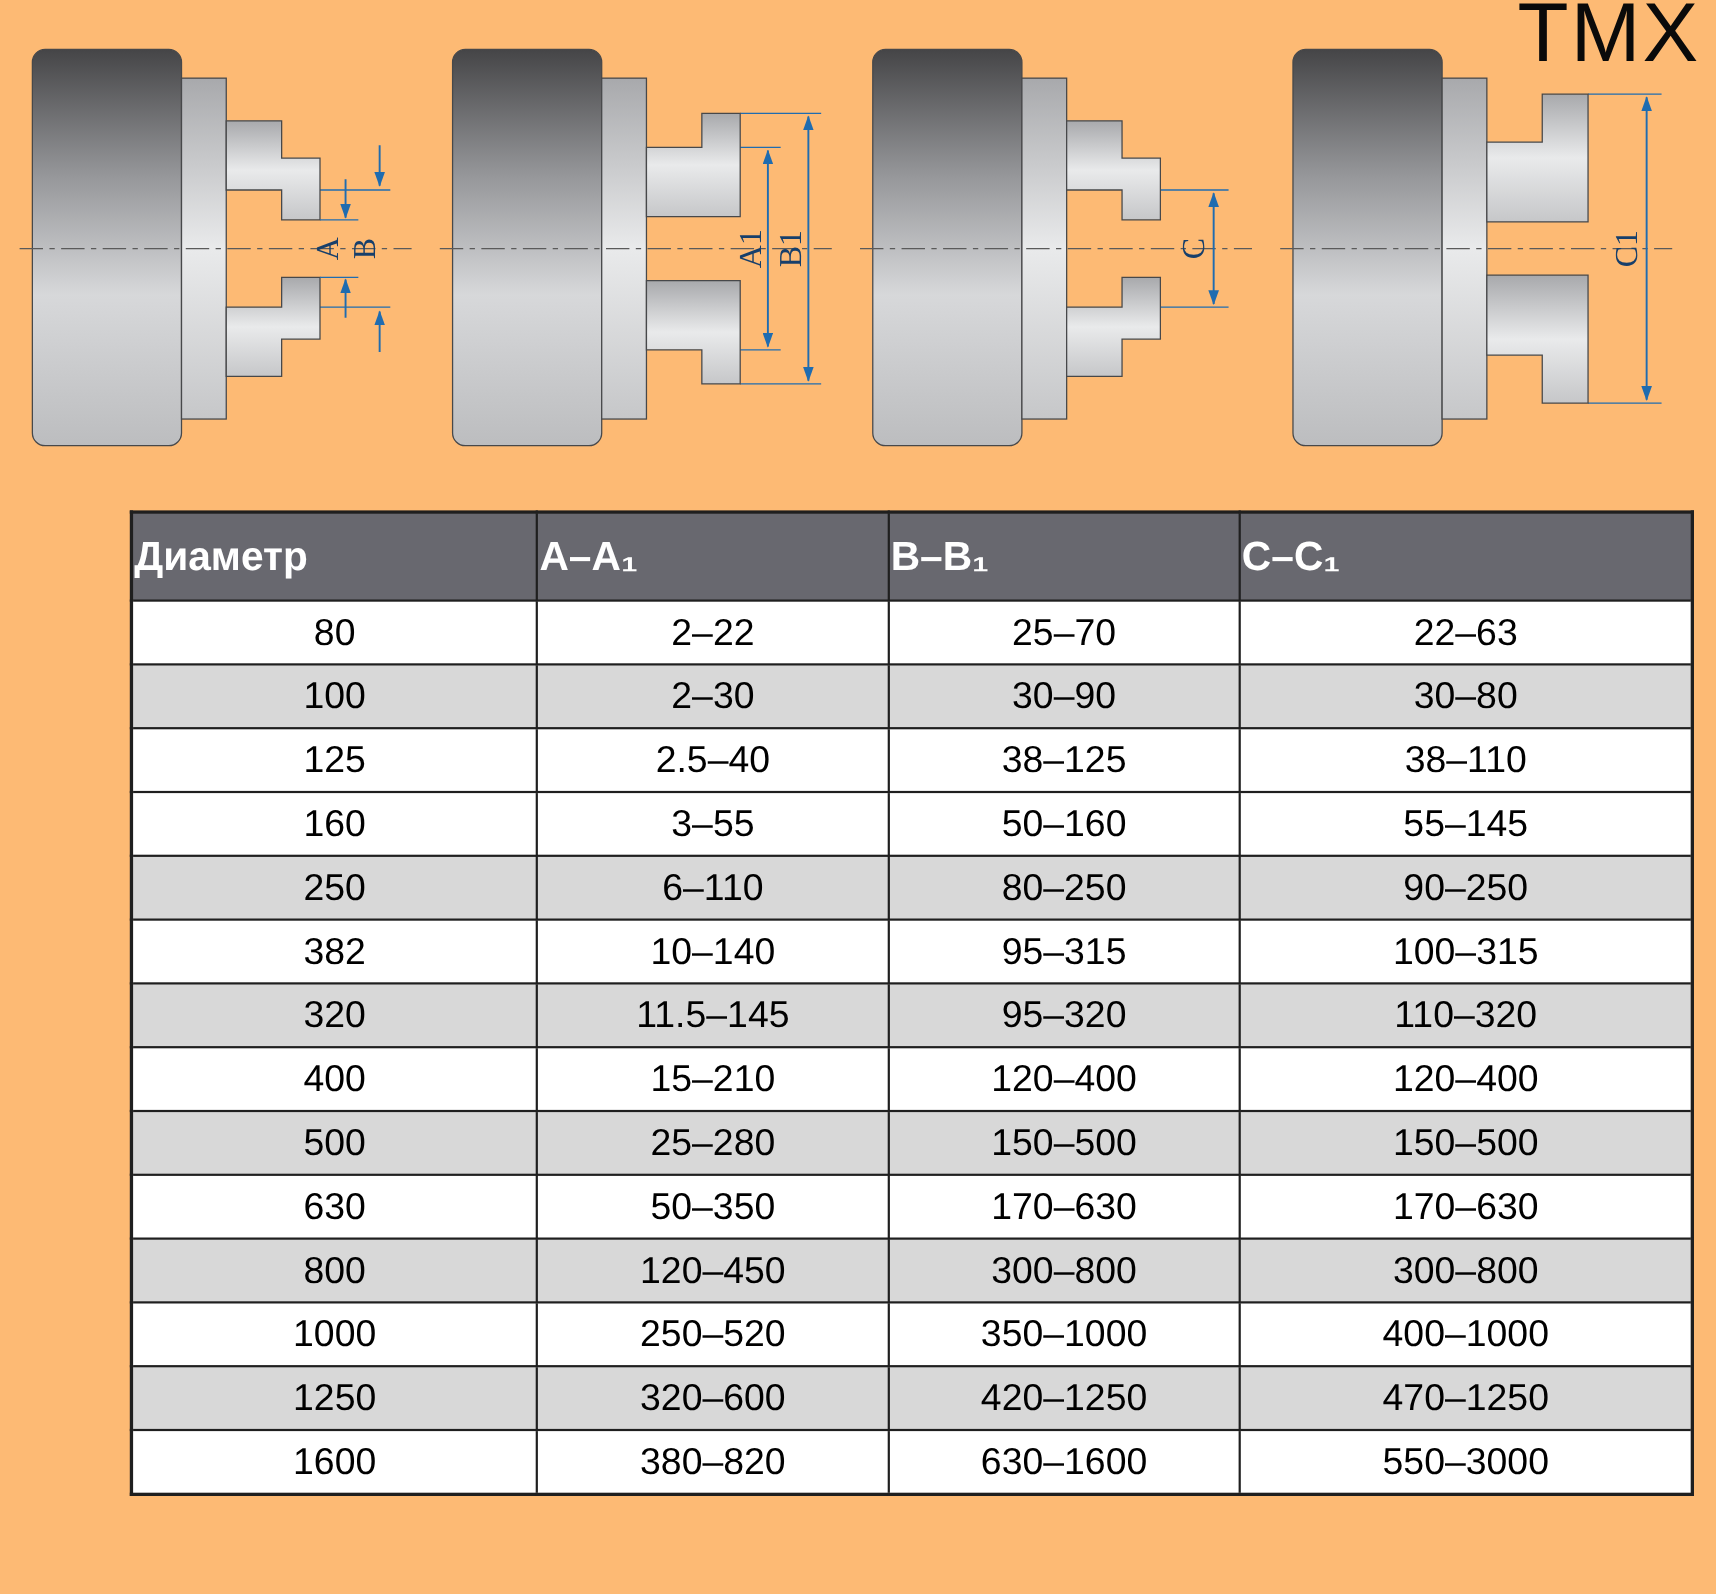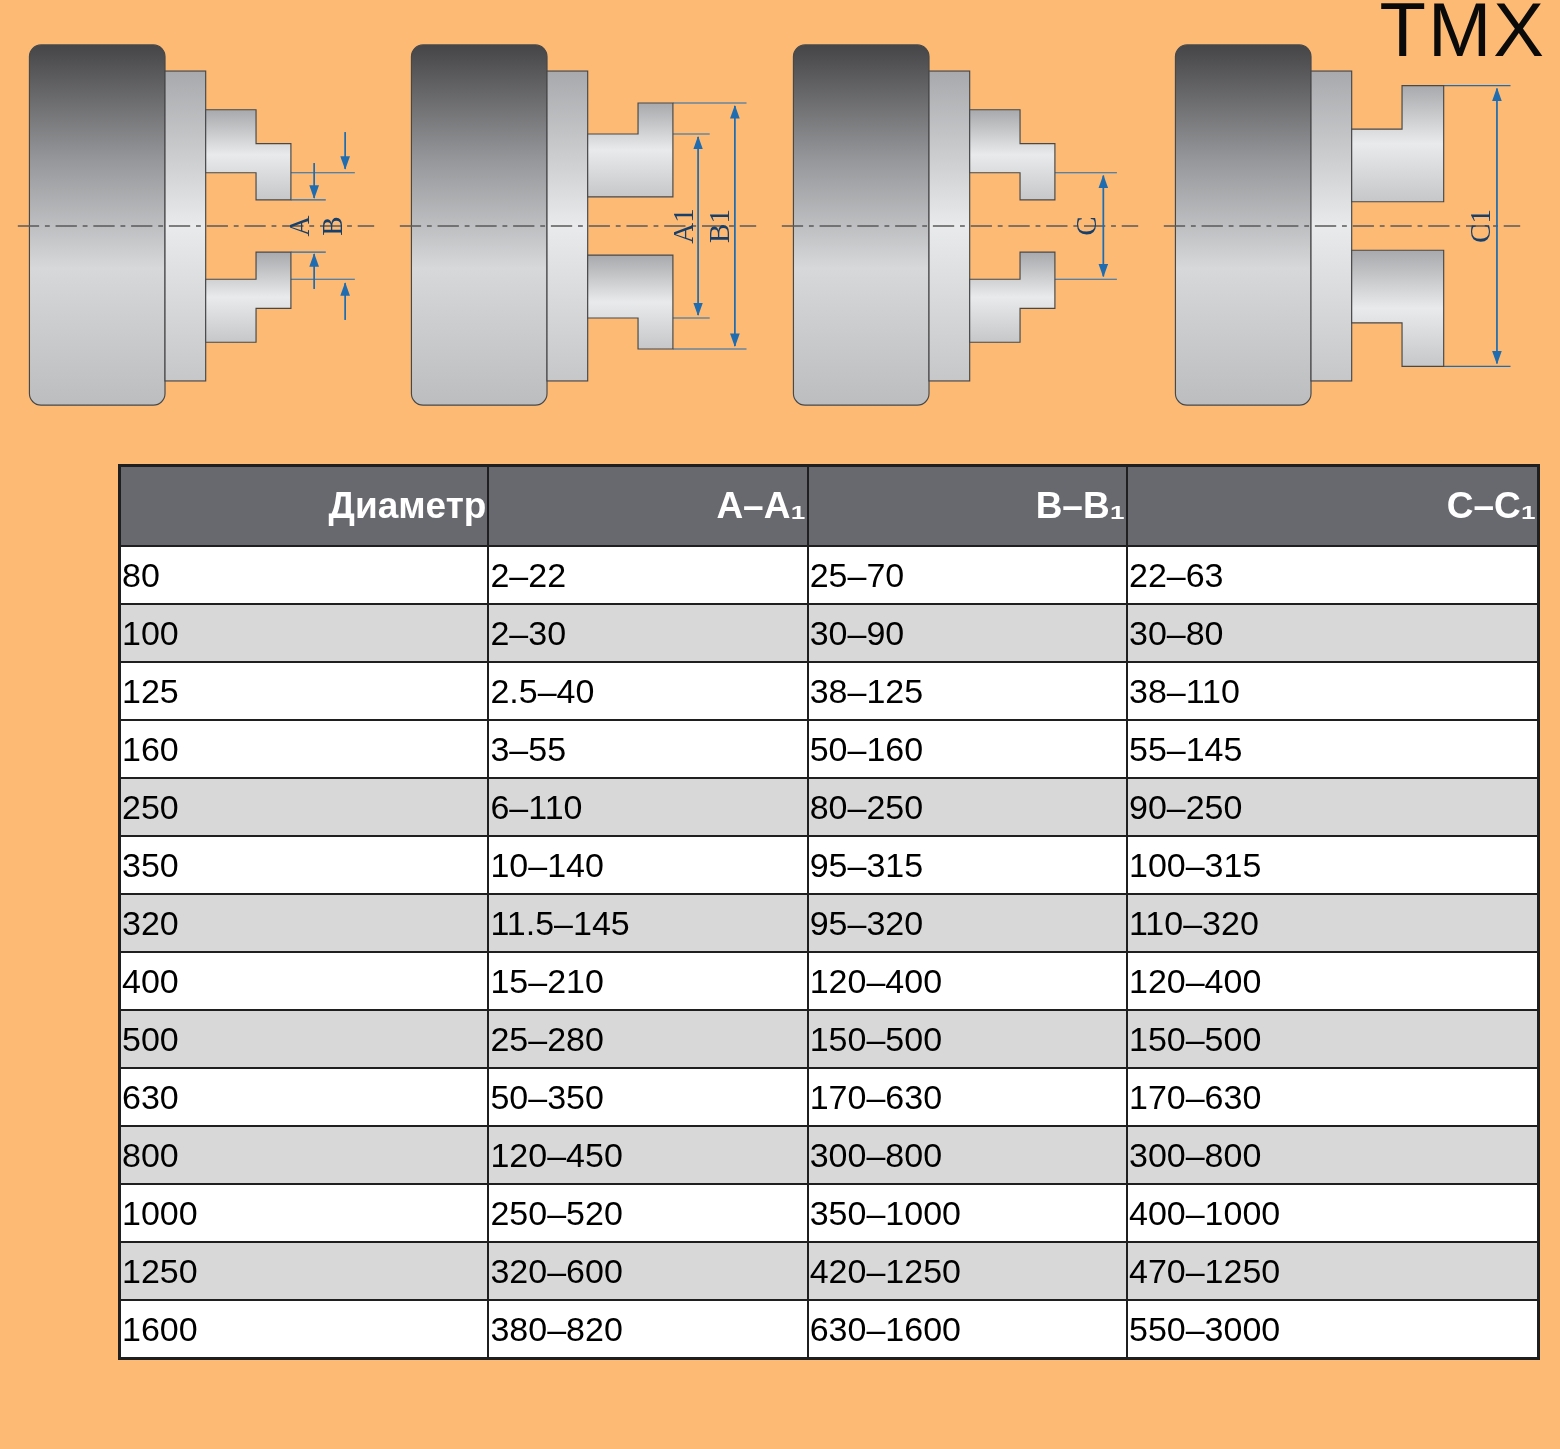--- a/index.html
+++ b/index.html
@@ -13,22 +13,22 @@
 
   
   .brand{position:absolute;top:-8px;right:14px;font-size:76px;line-height:1;
          color:#0a0a0a;letter-spacing:2px;font-weight:400;z-index:5;}
 
   
   .table-wrap{position:absolute;top:464px;left:118px;width:1422px;}
   table.spec{width:100%;border-collapse:collapse;table-layout:fixed;
              border:3px solid #1f1f1f;color:#000;}
   table.spec th{background:#68686f;color:#ffffff;font-weight:bold;height:76px;
-                font-size:37px;border:2px solid #1f1f1f;text-align:right;}
-  table.spec td{height:54px;text-align:left;border:2px solid #1f1f1f;
+                font-size:37px;border:2px solid #1f1f1f;text-align:left;}
+  table.spec td{height:54px;text-align:center;border:2px solid #1f1f1f;
                 background:#ffffff;font-size:34px;}
   table.spec tr.shaded td{background:#d8d8d8;}
 </style>
 </head>
 <body>
 
 <div class="page">
 
   <div class="brand">TMX</div>
 
@@ -226,21 +226,21 @@
             <td>50–160</td>
             <td>55–145</td>
           </tr>
           <tr class="shaded">
             <td>250</td>
             <td>6–110</td>
             <td>80–250</td>
             <td>90–250</td>
           </tr>
           <tr>
-            <td>350</td>
+            <td>382</td>
             <td>10–140</td>
             <td>95–315</td>
             <td>100–315</td>
           </tr>
           <tr class="shaded">
             <td>320</td>
             <td>11.5–145</td>
             <td>95–320</td>
             <td>110–320</td>
           </tr>

